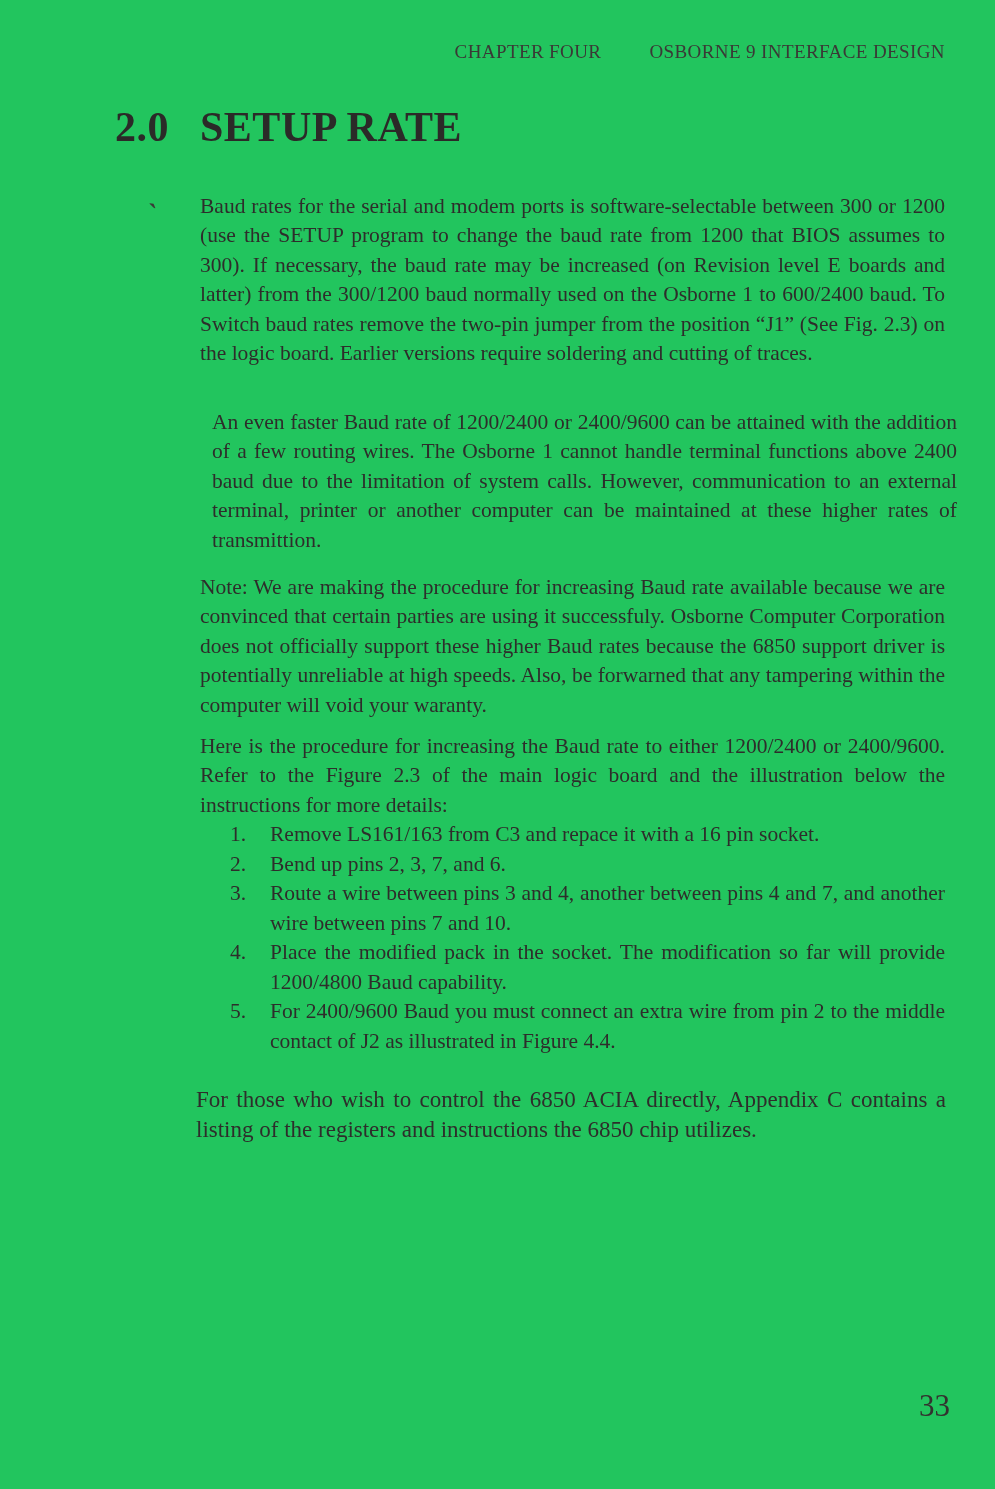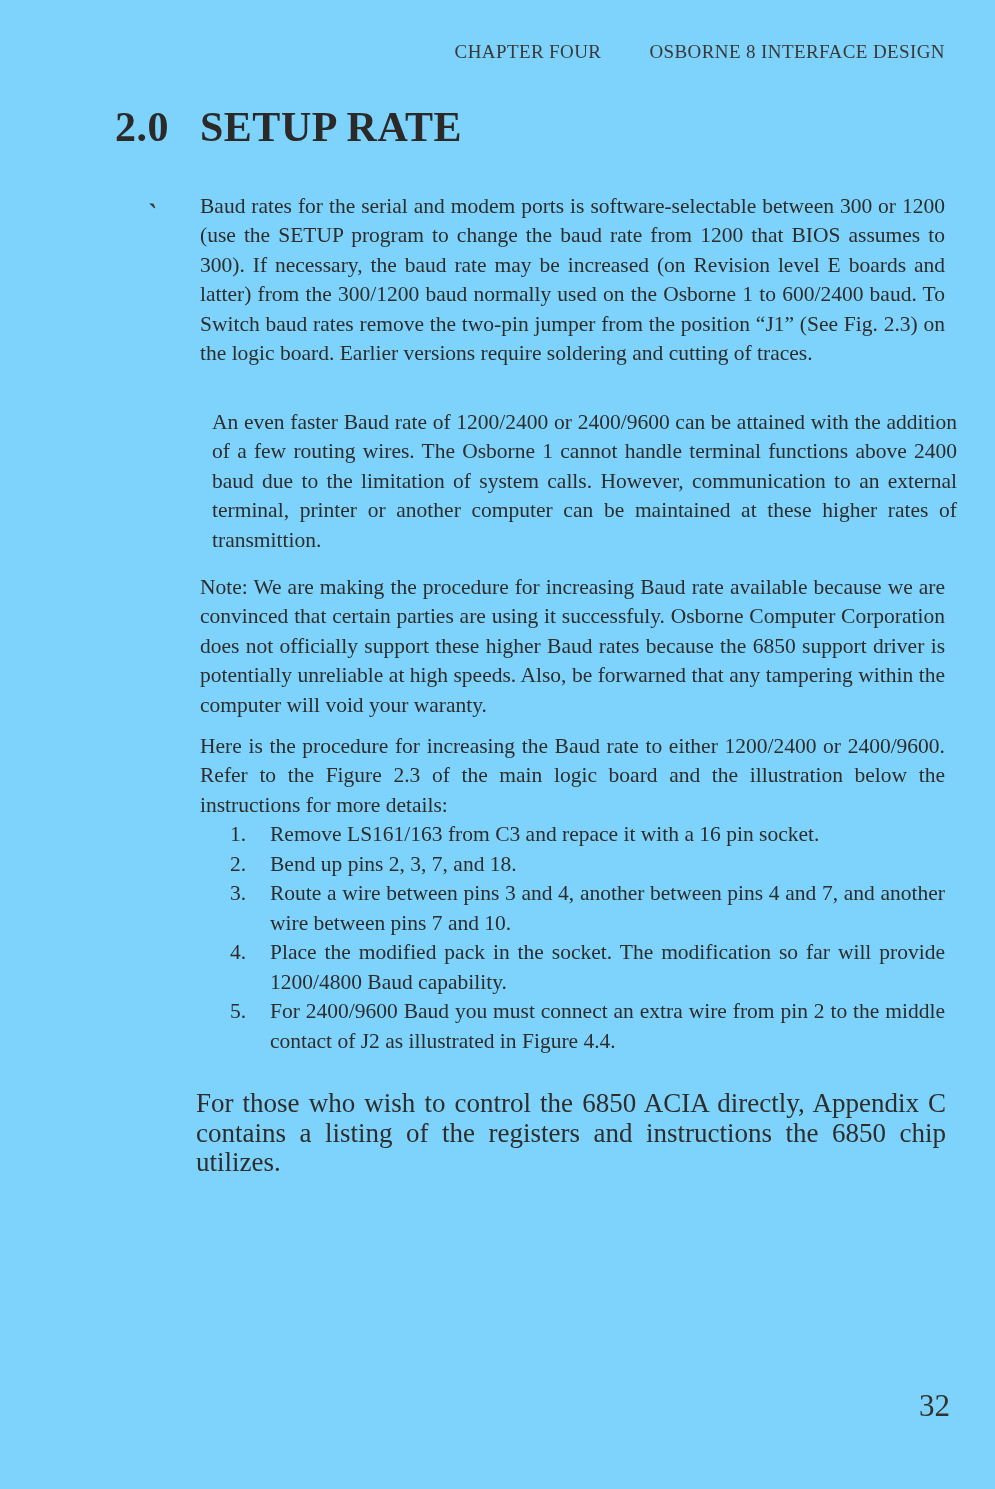--- a/index.html
+++ b/index.html
@@ -4,21 +4,21 @@
 <style>
   html, body {
     margin: 0;
     padding: 0;
     background: #ffffff;
   }
   .page {
     position: relative;
     width: 995px;
     height: 1489px;
-    background: #7dd3fc;
+    background: #22c55e;
     overflow: hidden;
     font-family: "Liberation Serif", "DejaVu Serif", serif;
     color: #2e2d2b;
   }
   .running-header {
     position: absolute;
     top: 41px;
     right: 50px;
     display: flex;
     gap: 48px;
@@ -73,21 +73,21 @@
   }
   .li-text {
     flex: 1;
     text-align: justify;
   }
   .closing-par {
     position: absolute;
     top: 1062px;
     left: 196px;
     width: 750px;
-    font-size: 27px;
+    font-size: 23px;
     line-height: 29.5px;
     text-align: justify;
     color: #2e2d2b;
   }
   .page-number {
     position: absolute;
     top: 1388px;
     right: 45px;
     font-size: 31px;
     color: #33322f;
@@ -102,54 +102,54 @@
     transform: rotate(8deg);
   }
 </style>
 </head>
 <body>
 
 <div class="page">
 
   <div class="running-header">
     <span>CHAPTER FOUR</span>
-    <span>OSBORNE 8 INTERFACE DESIGN</span>
+    <span>OSBORNE 9 INTERFACE DESIGN</span>
   </div>
 
   <div class="section-heading">
     <span class="section-number">2.0</span><span>SETUP RATE</span>
   </div>
 
   <span class="stray-mark">`</span>
 
   <p class="body-par par-1">Baud rates for the serial and modem ports is software-selectable between 300 or 1200 (use the SETUP program to change the baud rate from 1200 that BIOS assumes to 300). If necessary, the baud rate may be increased (on Revision level E boards and latter) from the 300/1200 baud normally used on the Osborne 1 to 600/2400 baud. To Switch baud rates remove the two-pin jumper from the position “J1” (See Fig. 2.3) on the logic board. Earlier versions require soldering and cutting of traces.</p>
   <p class="body-par par-2">An even faster Baud rate of 1200/2400 or 2400/9600 can be attained with the addition of a few routing wires. The Osborne 1 cannot handle terminal functions above 2400 baud due to the limitation of system calls. However, communication to an external terminal, printer or another computer can be maintained at these higher rates of transmittion.</p>
   <p class="body-par par-3">Note: We are making the procedure for increasing Baud rate available because we are convinced that certain parties are using it successfuly. Osborne Computer Corporation does not officially support these higher Baud rates because the 6850 support driver is potentially unreliable at high speeds. Also, be forwarned that any tampering within the computer will void your waranty.</p>
   <p class="body-par par-4">Here is the procedure for increasing the Baud rate to either 1200/2400 or 2400/9600. Refer to the Figure 2.3 of the main logic board and the illustration below the instructions for more details:</p>
 
   <div class="procedure-list">
     <div class="list-row">
       <span class="li-num">1.</span>
       <span class="li-text">Remove LS161/163 from C3 and repace it with a 16 pin socket.</span>
     </div>
     <div class="list-row">
       <span class="li-num">2.</span>
-      <span class="li-text">Bend up pins 2, 3, 7, and 18.</span>
+      <span class="li-text">Bend up pins 2, 3, 7, and 6.</span>
     </div>
     <div class="list-row">
       <span class="li-num">3.</span>
       <span class="li-text">Route a wire between pins 3 and 4, another between pins 4 and 7, and another wire between pins 7 and 10.</span>
     </div>
     <div class="list-row">
       <span class="li-num">4.</span>
       <span class="li-text">Place the modified pack in the socket. The modification so far will provide 1200/4800 Baud capability.</span>
     </div>
     <div class="list-row">
       <span class="li-num">5.</span>
       <span class="li-text">For 2400/9600 Baud you must connect an extra wire from pin 2 to the middle contact of J2 as illustrated in Figure 4.4.</span>
     </div>
   </div>
 
   <p class="closing-par">For those who wish to control the 6850 ACIA directly, Appendix C contains a listing of the registers and instructions the 6850 chip utilizes.</p>
 
-  <div class="page-number">32</div>
+  <div class="page-number">33</div>
 
 </div>
 
 </body></html>

